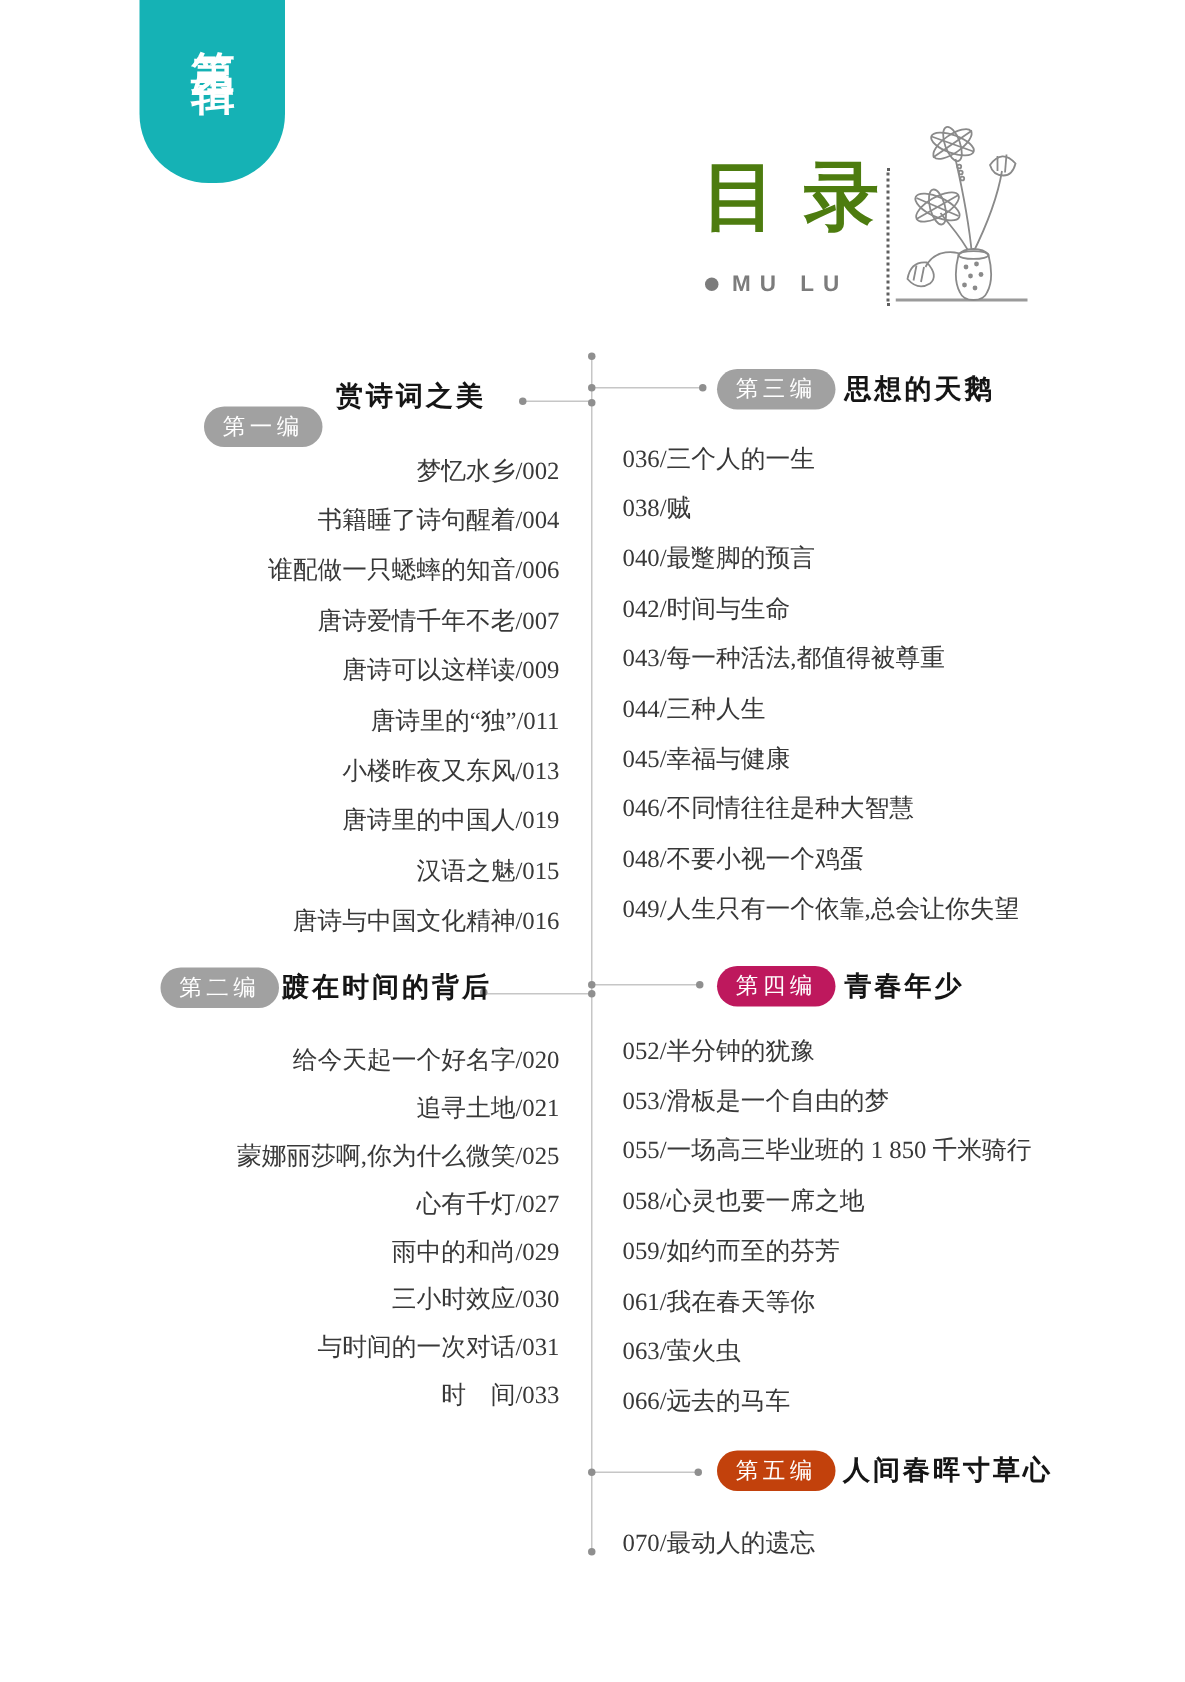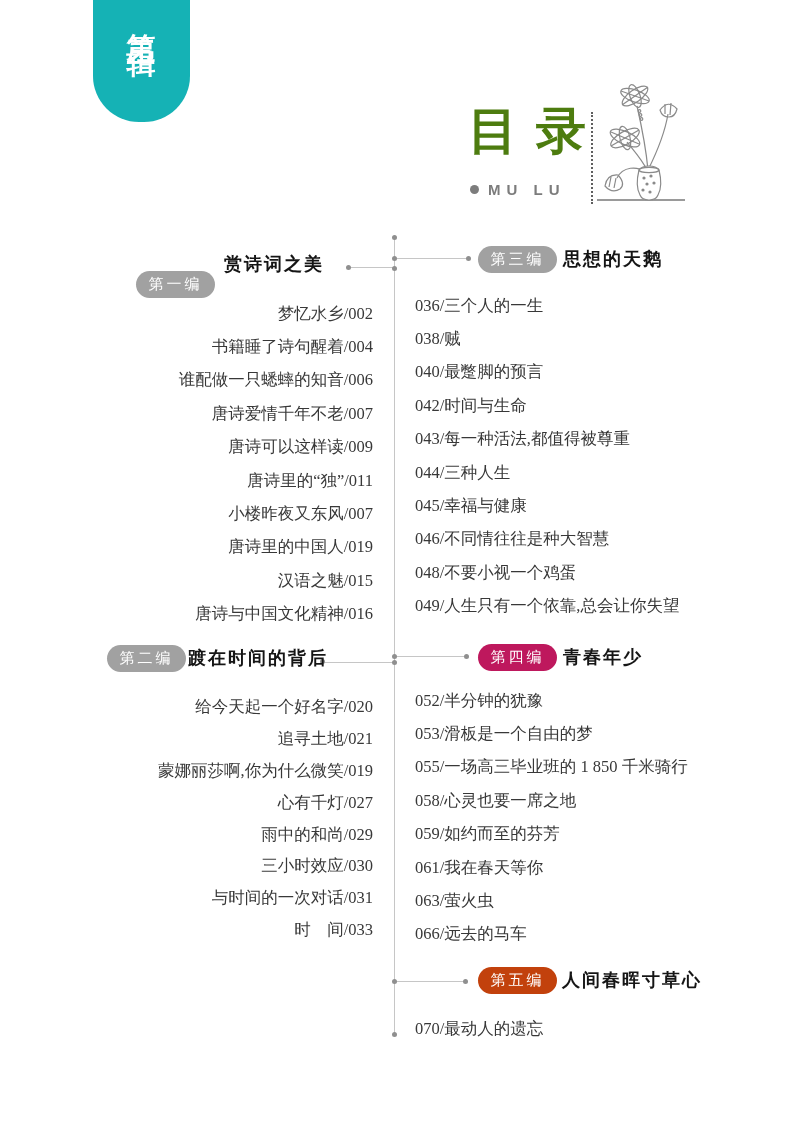--- a/index.html
+++ b/index.html
@@ -163,29 +163,29 @@
   <span class="badge" style="left: 478px; top: 967px; background: #c2410c;">第五编</span>
   <span class="sec-title" style="left:562px;top:967px;">人间春晖寸草心</span>
 
   <div class="toc-list align-right list-sec1">
       <div class="toc-item">梦忆水乡/002</div>
       <div class="toc-item">书籍睡了诗句醒着/004</div>
       <div class="toc-item">谁配做一只蟋蟀的知音/006</div>
       <div class="toc-item">唐诗爱情千年不老/007</div>
       <div class="toc-item">唐诗可以这样读/009</div>
       <div class="toc-item">唐诗里的“独”/011</div>
-      <div class="toc-item">小楼昨夜又东风/007</div>
+      <div class="toc-item">小楼昨夜又东风/013</div>
       <div class="toc-item">唐诗里的中国人/019</div>
       <div class="toc-item">汉语之魅/015</div>
       <div class="toc-item">唐诗与中国文化精神/016</div>
     </div>
   <div class="toc-list align-right list-sec2">
       <div class="toc-item">给今天起一个好名字/020</div>
       <div class="toc-item">追寻土地/021</div>
-      <div class="toc-item">蒙娜丽莎啊,你为什么微笑/019</div>
+      <div class="toc-item">蒙娜丽莎啊,你为什么微笑/025</div>
       <div class="toc-item">心有千灯/027</div>
       <div class="toc-item">雨中的和尚/029</div>
       <div class="toc-item">三小时效应/030</div>
       <div class="toc-item">与时间的一次对话/031</div>
       <div class="toc-item">时　间/033</div>
     </div>
   <div class="toc-list list-sec3">
       <div class="toc-item">036/三个人的一生</div>
       <div class="toc-item">038/贼</div>
       <div class="toc-item">040/最蹩脚的预言</div>

